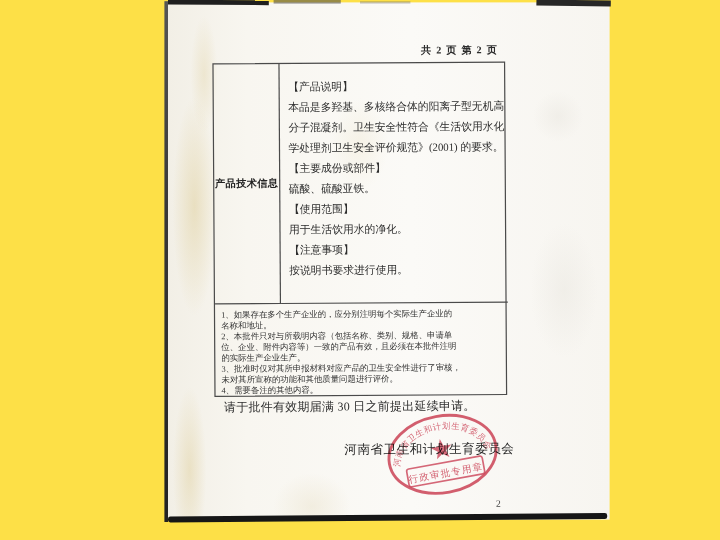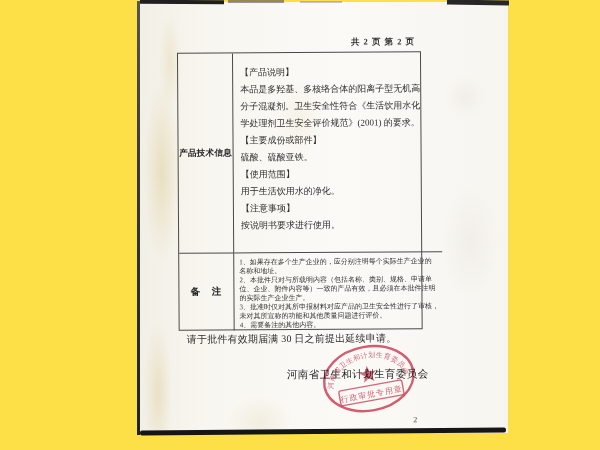--- a/index.html
+++ b/index.html
@@ -100,21 +100,20 @@
         <div class="ln">本品是多羟基、多核络合体的阳离子型无机高</div>
         <div class="ln">分子混凝剂。卫生安全性符合《生活饮用水化</div>
         <div class="ln">学处理剂卫生安全评价规范》(2001) 的要求。</div>
         <div class="ln">【主要成份或部件】</div>
         <div class="ln">硫酸、硫酸亚铁。</div>
         <div class="ln">【使用范围】</div>
         <div class="ln">用于生活饮用水的净化。</div>
         <div class="ln">【注意事项】</div>
         <div class="ln">按说明书要求进行使用。</div>
       </div>
-      <div class="cell hcell hcell2">备　注</div>
       <div class="cell ccell2">
         <div class="ln">1、如果存在多个生产企业的，应分别注明每个实际生产企业的</div>
         <div class="ln">名称和地址。</div>
         <div class="ln">2、本批件只对与所载明内容（包括名称、类别、规格、申请单</div>
         <div class="ln">位、企业、附件内容等）一致的产品有效，且必须在本批件注明</div>
         <div class="ln">的实际生产企业生产。</div>
         <div class="ln">3、批准时仅对其所申报材料对应产品的卫生安全性进行了审核，</div>
         <div class="ln">未对其所宣称的功能和其他质量问题进行评价。</div>
         <div class="ln">4、需要备注的其他内容。</div>
       </div>

